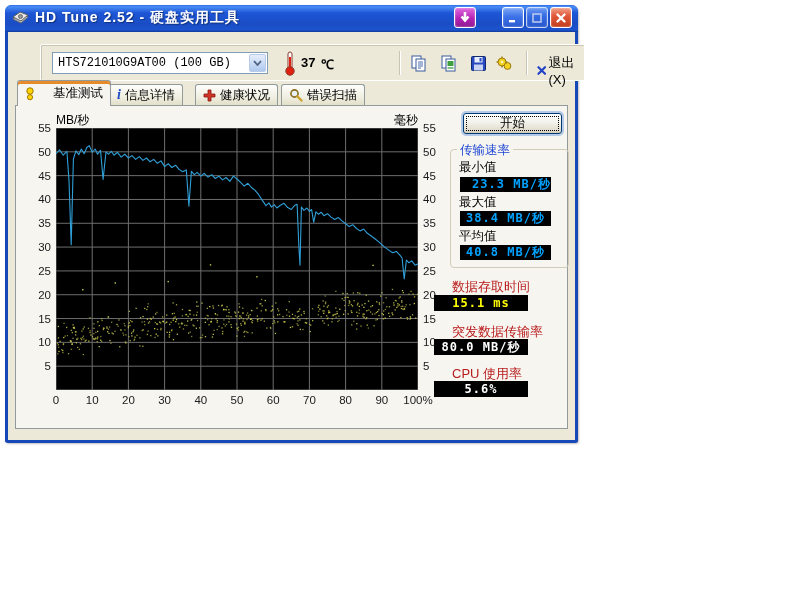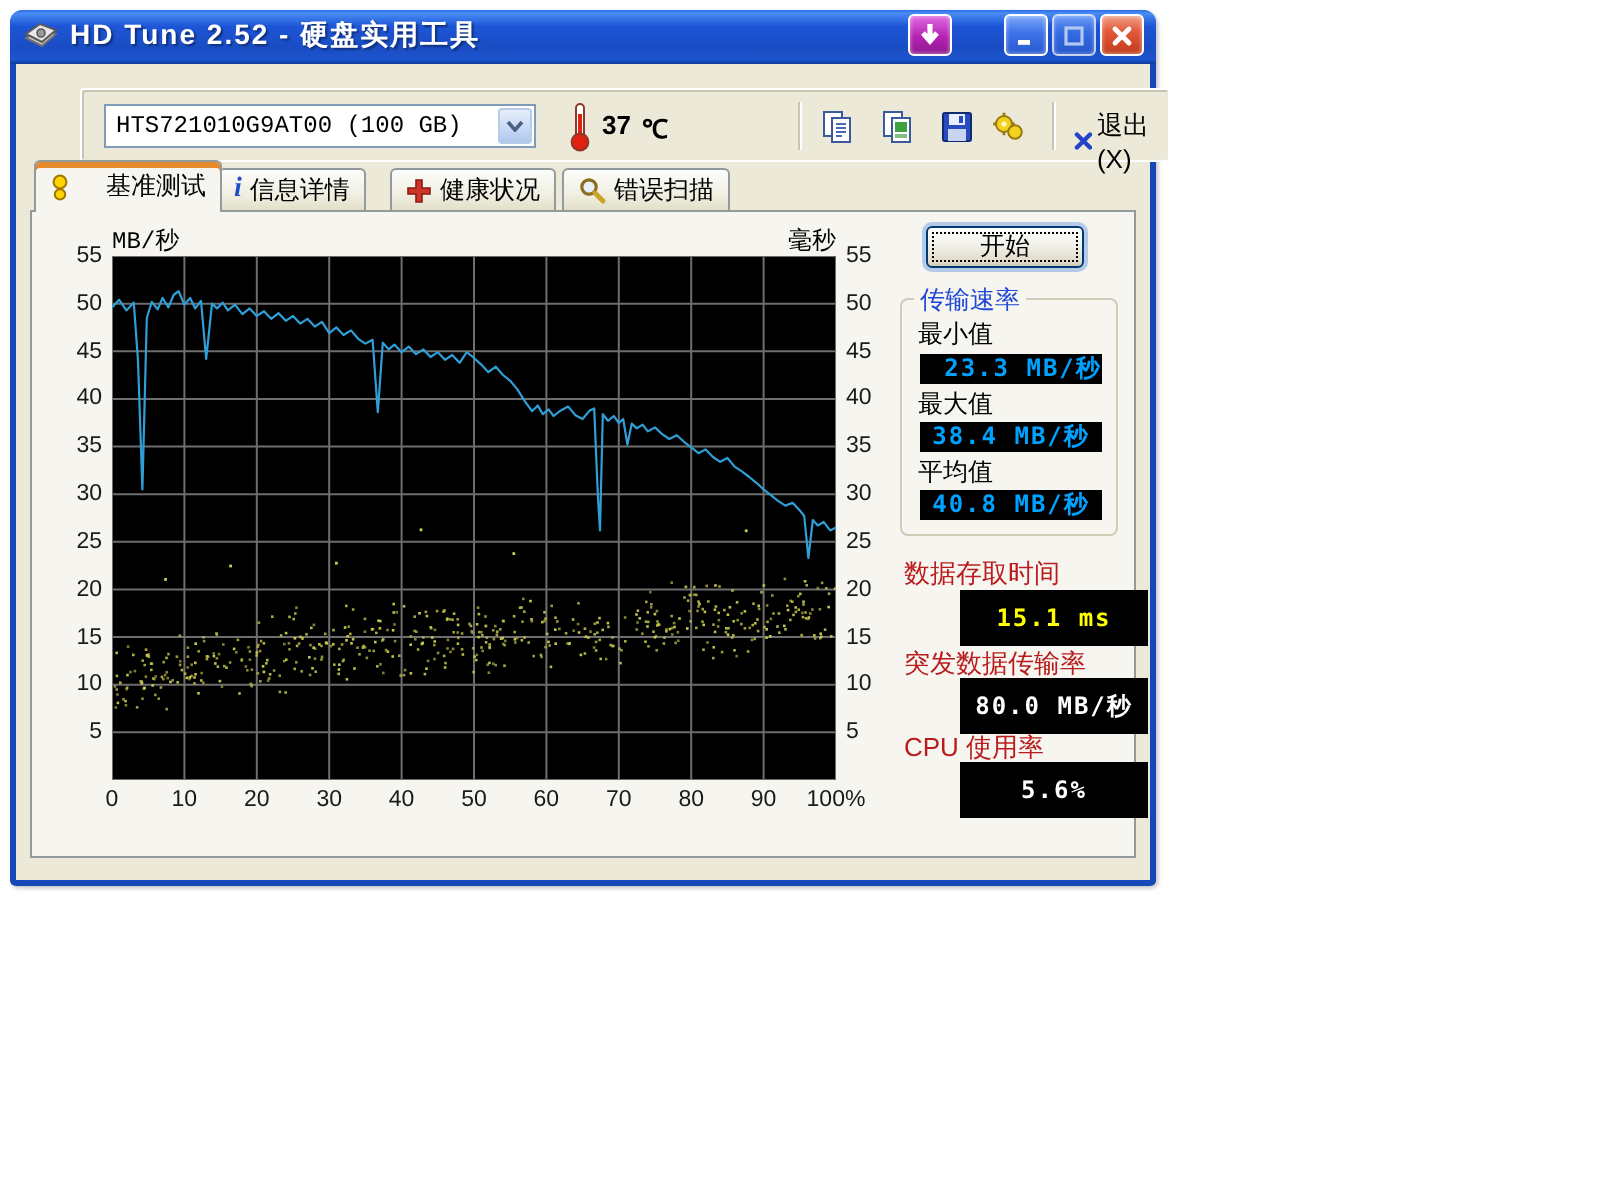--- a/index.html
+++ b/index.html
@@ -86,45 +86,45 @@
     position:absolute; left:40px; top:22px; width:362px; height:262px;
     background:#000;
   }
   .tick { position:absolute; font-size:11.5px; color:#1A1A1A; }
   .tick.yl { width:30px; text-align:right; left:5px; }
   .tick.yr { width:28px; text-align:left; left:407px; }
   .tick.xb { width:36px; text-align:center; top:288px; }
 
   
   #start-btn {
-    position:absolute; left:447px; top:7px; width:79px; height:21px;
+    position:absolute; left:447px; top:7px; width:99px; height:21px;
     border:1px solid #003C74; border-radius:3px;
     background:linear-gradient(180deg,#FFFFFF 0%,#F2F1EA 45%,#DFDACA 90%,#D0C7B0 100%);
     font-size:12.5px; color:#000; text-align:center; line-height:19px;
     outline:1px dotted #000; outline-offset:-4px;
     box-shadow:0 0 0 2px rgba(60,120,220,.35);
   }
   #transfer-group {
-    position:absolute; left:434px; top:43px; width:109px; height:119px;
+    position:absolute; left:434px; top:43px; width:119px; height:119px;
     border:1px solid #CFCCB8; border-radius:4px;
   }
   #transfer-group .group-title {
     position:absolute; top:-8px; left:6px; background:#F6F5F0; padding:0 3px;
     font-size:12.5px; color:#1F46D4;
   }
   .g-label { position:absolute; left:8px; font-size:12.5px; color:#000; white-space:nowrap; }
   .lcd {
     position:absolute; background:#000; height:15px;
     font-family:"DejaVu Sans Mono", monospace; font-weight:bold; font-size:12px;
     display:flex; align-items:center; justify-content:center; letter-spacing:1px;
     white-space:nowrap;
   }
   .lcd.in-group { left:9px; width:91px; }
   .result-label { position:absolute; left:436px; font-size:13px; color:#b91c1c; white-space:nowrap; }
-  .result-lcd { left:464px; width:94px; height:28px; }
+  .result-lcd { left:418px; width:94px; height:16px; }
 </style>
 </head>
 <body>
 
 <div id="canvas">
   <div id="app-window">
 
     <div id="titlebar">
       <span style="display:flex;">
         <svg width="17" height="15" viewBox="0 0 17 15">
@@ -245,21 +245,21 @@
         <svg width="14" height="14" viewBox="0 0 14 14">
           <circle cx="5.5" cy="5.5" r="3.6" fill="#E8F0F8" stroke="#8A6D1F" stroke-width="1.6"></circle>
           <line x1="8.5" y1="8.5" x2="12.5" y2="12.5" stroke="#C9A227" stroke-width="2.4" stroke-linecap="round"></line>
         </svg>
       </span>
       <span>错误扫描</span>
     </div>
 
     <div id="tab-page">
       <div id="chart-area">
-        <span class="axis-head" style="left:40px;font-family:Liberation Mono, monospace;">MB/秒</span>
+        <span class="axis-head" style="left:40px;">MB/秒</span>
         <span class="axis-head" style="left:340px; width:62px; text-align:right;">毫秒</span>
         <div id="plot">
           <svg id="plot-svg" width="362" height="262" viewBox="0 0 362 262" preserveAspectRatio="none">
               <line x1="0" y1="0" x2="0" y2="262" stroke="#6E6E6E" stroke-width="1"></line>
               <line x1="36.2" y1="0" x2="36.2" y2="262" stroke="#6E6E6E" stroke-width="1"></line>
               <line x1="72.4" y1="0" x2="72.4" y2="262" stroke="#6E6E6E" stroke-width="1"></line>
               <line x1="108.6" y1="0" x2="108.6" y2="262" stroke="#6E6E6E" stroke-width="1"></line>
               <line x1="144.8" y1="0" x2="144.8" y2="262" stroke="#6E6E6E" stroke-width="1"></line>
               <line x1="181" y1="0" x2="181" y2="262" stroke="#6E6E6E" stroke-width="1"></line>
               <line x1="217.2" y1="0" x2="217.2" y2="262" stroke="#6E6E6E" stroke-width="1"></line>

